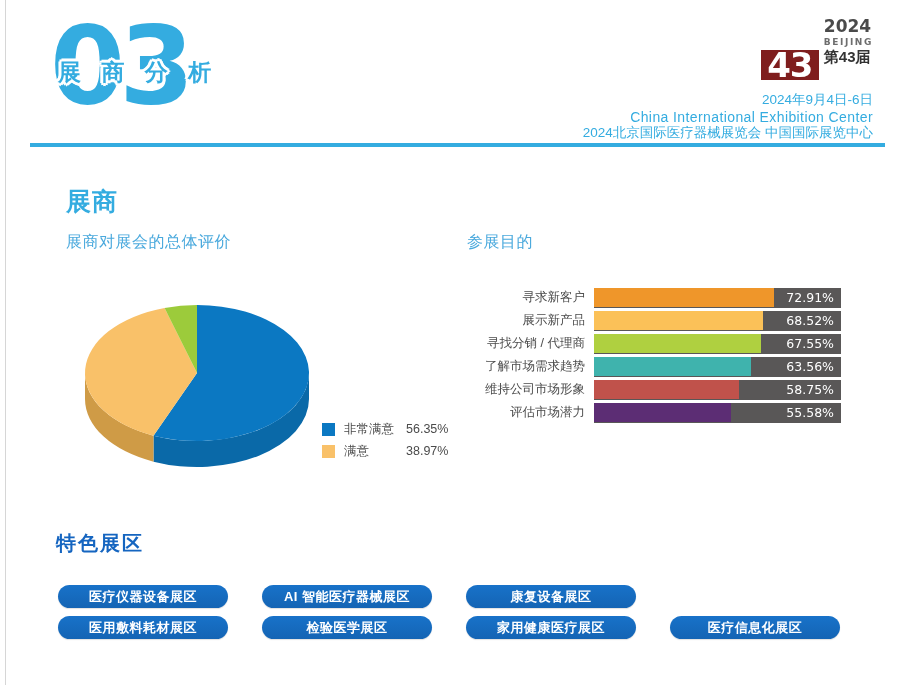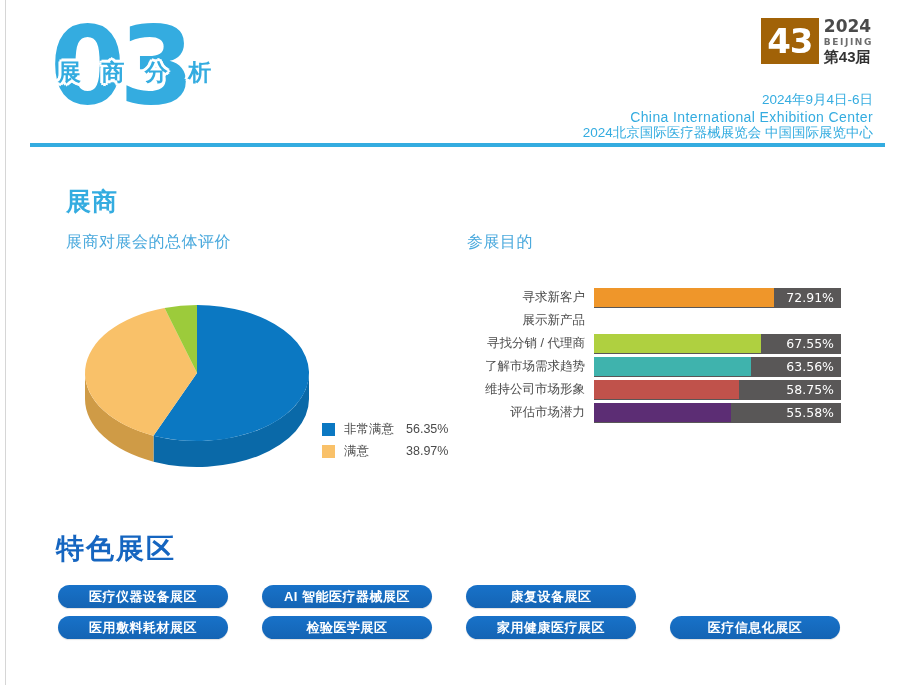--- a/index.html
+++ b/index.html
@@ -32,22 +32,22 @@
       -2px -2px 0 #fff, 2px -2px 0 #fff, -2px 2px 0 #fff, 2px 2px 0 #fff,
       -3px 0 0 #fff, 3px 0 0 #fff, 0 -3px 0 #fff, 0 3px 0 #fff;
   }
   .hdr-rule{
     position:absolute;left:30px;top:143px;width:855px;height:4px;background:#34ace0;
   }
 
   
   .logo{position:absolute;right:30px;top:18px;display:flex;align-items:stretch;height:46px;}
   .logo-box{
-    background:#a16207;width:58px;height:46px;
-    display:flex;align-items:center;justify-content:center;
+    background:#7f1d1d;width:58px;height:30px;
+    display:flex;align-items:center;justify-content:center;margin-top:32px;
   }
   .logo-box span{
     color:#fff;font-weight:bold;font-size:34px;line-height:34px;
     font-family:"DejaVu Sans",sans-serif;letter-spacing:-1px;
   }
   .logo-right{
     margin-left:5px;display:flex;flex-direction:column;justify-content:space-between;
     height:46px;
   }
   .logo-year{font-size:17px;font-weight:bold;color:#4a4a4a;line-height:17px;font-family:"DejaVu Sans",sans-serif;}
@@ -95,21 +95,21 @@
   .bar-fill{position:absolute;left:0;top:0;height:19px;}
   .bar-val{
     position:absolute;right:7px;top:0;height:19px;
     display:flex;align-items:center;
     color:#ffffff;font-size:12.5px;font-family:"DejaVu Sans",sans-serif;
   }
 
   
   .zone-title{
     position:absolute;left:56px;top:530px;
-    font-size:28px;font-weight:bold;color:#1565c0;letter-spacing:2px;
+    font-size:20px;font-weight:bold;color:#1565c0;letter-spacing:2px;
   }
   .zones{position:absolute;left:58px;top:585px;width:790px;}
   .zone-row{display:flex;margin-bottom:8px;}
   .zone-btn{
     width:170px;height:23px;border-radius:12px;
     background:linear-gradient(to bottom,#1872c9,#1464b4);
     color:#fff;font-size:13px;font-weight:bold;
     display:flex;align-items:center;justify-content:center;
     margin-right:34px;letter-spacing:.5px;
     box-shadow:0 1px 1px rgba(0,0,0,.12);
@@ -183,20 +183,24 @@
   <div class="bars" id="bar-chart">
       <div class="bar-row">
         <div class="bar-label">寻求新客户</div>
         <div class="bar-track">
           <div class="bar-fill" style="width: 180.088px; background: rgb(239, 150, 42);"></div>
           <div class="bar-val">72.91%</div>
         </div>
       </div>
       <div class="bar-row">
         <div class="bar-label">展示新产品</div>
+        <div class="bar-track">
+          <div class="bar-fill" style="width: 169.244px; background: rgb(251, 193, 88);"></div>
+          <div class="bar-val">68.52%</div>
+        </div>
       </div>
       <div class="bar-row">
         <div class="bar-label">寻找分销 / 代理商</div>
         <div class="bar-track">
           <div class="bar-fill" style="width: 166.849px; background: rgb(175, 208, 64);"></div>
           <div class="bar-val">67.55%</div>
         </div>
       </div>
       <div class="bar-row">
         <div class="bar-label">了解市场需求趋势</div>

